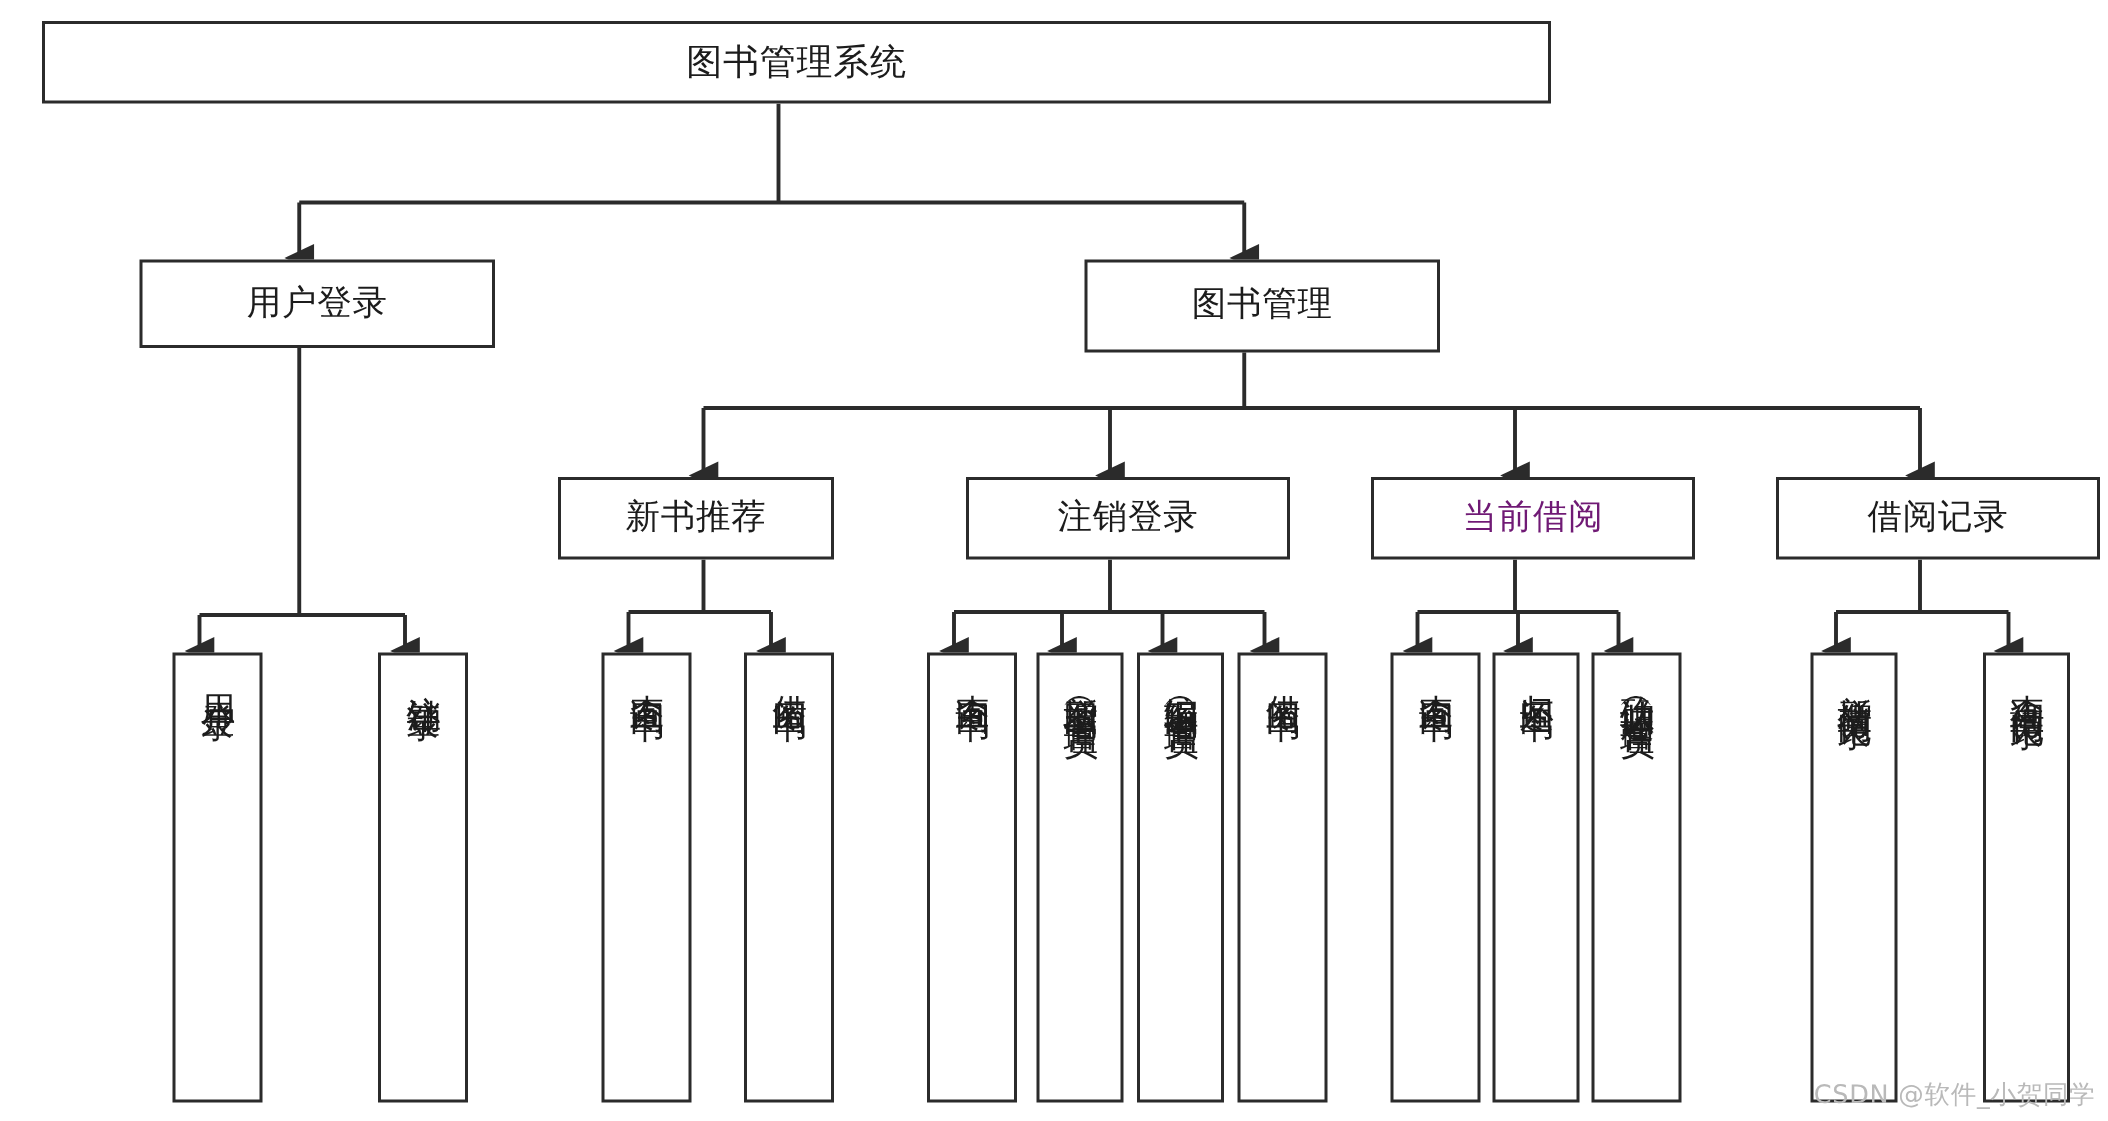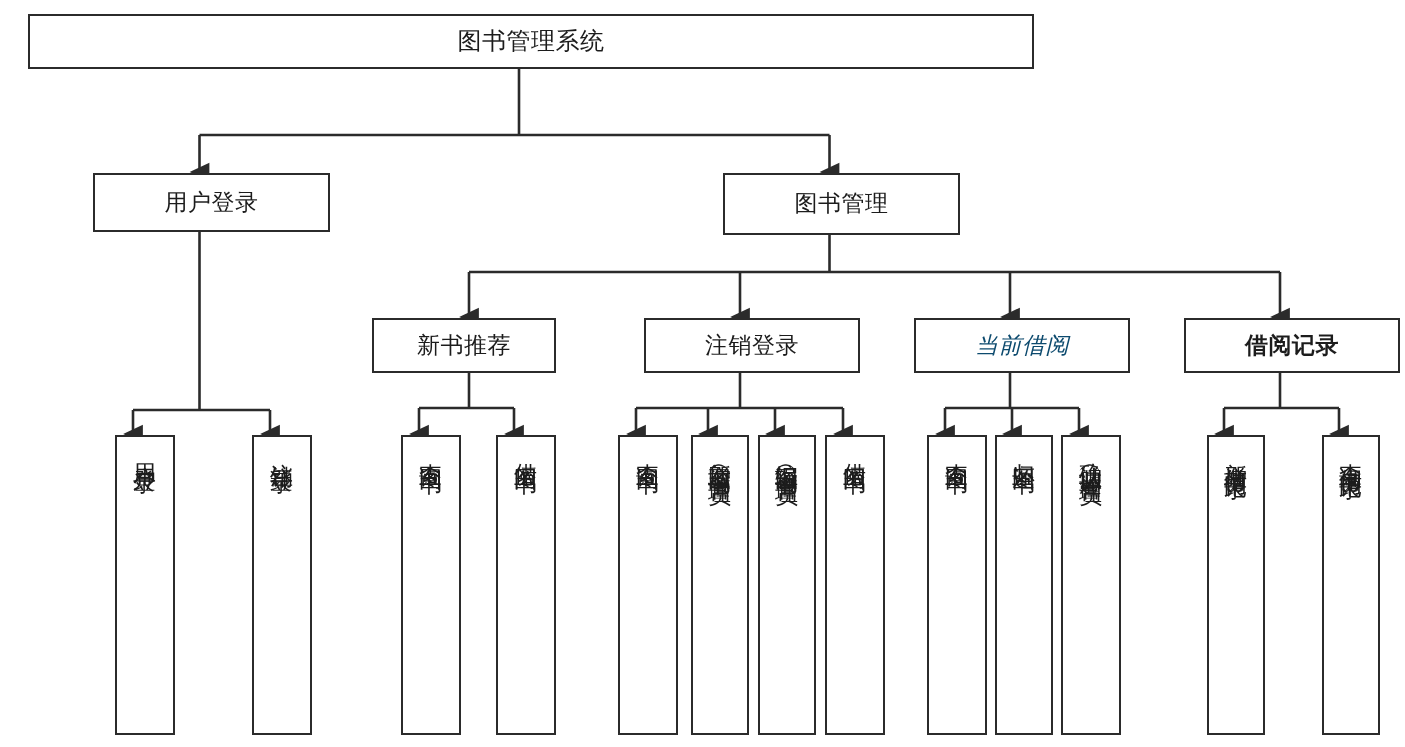--- a/index.html
+++ b/index.html
@@ -124,24 +124,24 @@
       <div class="node horiz" style="left: 711px; top: 173px; width: 237px; height: 62px; border-color: rgb(43, 43, 43);">
         <span class="label" style="color: rgb(28, 28, 28);">图书管理</span>
       </div>
       <div class="node horiz" style="left: 360px; top: 318px; width: 184px; height: 55px; border-color: rgb(43, 43, 43);">
         <span class="label" style="color: rgb(28, 28, 28);">新书推荐</span>
       </div>
       <div class="node horiz" style="left: 632px; top: 318px; width: 216px; height: 55px; border-color: rgb(43, 43, 43);">
         <span class="label" style="color: rgb(28, 28, 28);">注销登录</span>
       </div>
       <div class="node horiz" style="left: 902px; top: 318px; width: 216px; height: 55px; border-color: rgb(43, 43, 43);">
-        <span class="label" style="color: #0c4a6e; font-style: italic;">当前借阅</span>
+        <span class="label" style="color: #701a75;">当前借阅</span>
       </div>
       <div class="node horiz" style="left: 1172px; top: 318px; width: 216px; height: 55px; border-color: rgb(43, 43, 43);">
-        <span class="label" style="color: rgb(28, 28, 28); font-weight: bold;">借阅记录</span>
+        <span class="label" style="color: rgb(28, 28, 28);">借阅记录</span>
       </div>
       <div class="node vert" style="left: 103px; top: 435px; width: 60px; height: 300px; border-color: rgb(43, 43, 43);">
         <span class="label" style="color: rgb(28, 28, 28);">用户登录</span>
       </div>
       <div class="node vert" style="left: 240px; top: 435px; width: 60px; height: 300px; border-color: rgb(43, 43, 43);">
         <span class="label" style="color: rgb(28, 28, 28);">注销登录</span>
       </div>
       <div class="node vert" style="left: 389px; top: 435px; width: 60px; height: 300px; border-color: rgb(43, 43, 43);">
         <span class="label" style="color: rgb(28, 28, 28);">查询图书</span>
       </div>
@@ -170,13 +170,14 @@
         <span class="label" style="color: rgb(28, 28, 28);">确认归还（管理员）</span>
       </div>
       <div class="node vert" style="left: 1195px; top: 435px; width: 58px; height: 300px; border-color: rgb(43, 43, 43);">
         <span class="label" style="color: rgb(28, 28, 28);">新增借阅记录</span>
       </div>
       <div class="node vert" style="left: 1310px; top: 435px; width: 58px; height: 300px; border-color: rgb(43, 43, 43);">
         <span class="label" style="color: rgb(28, 28, 28);">查询借阅记录</span>
       </div>
     </div>
 
+  <div class="watermark">CSDN @软件_小贺同学</div>
 </div>
 
 </body></html>

